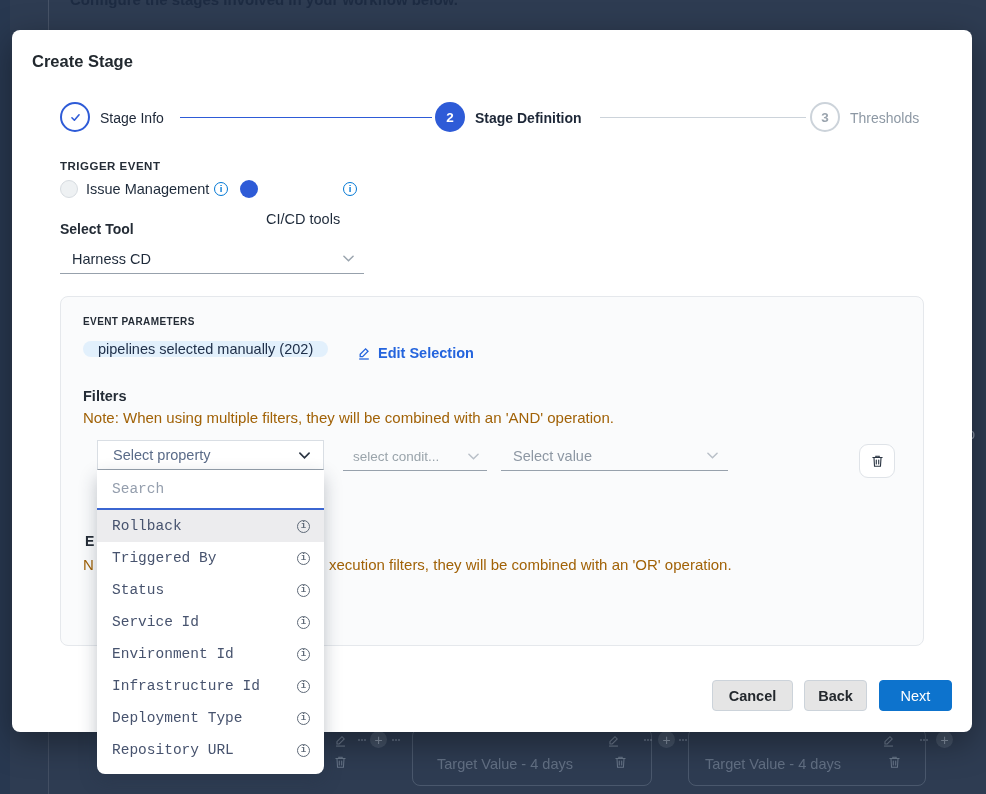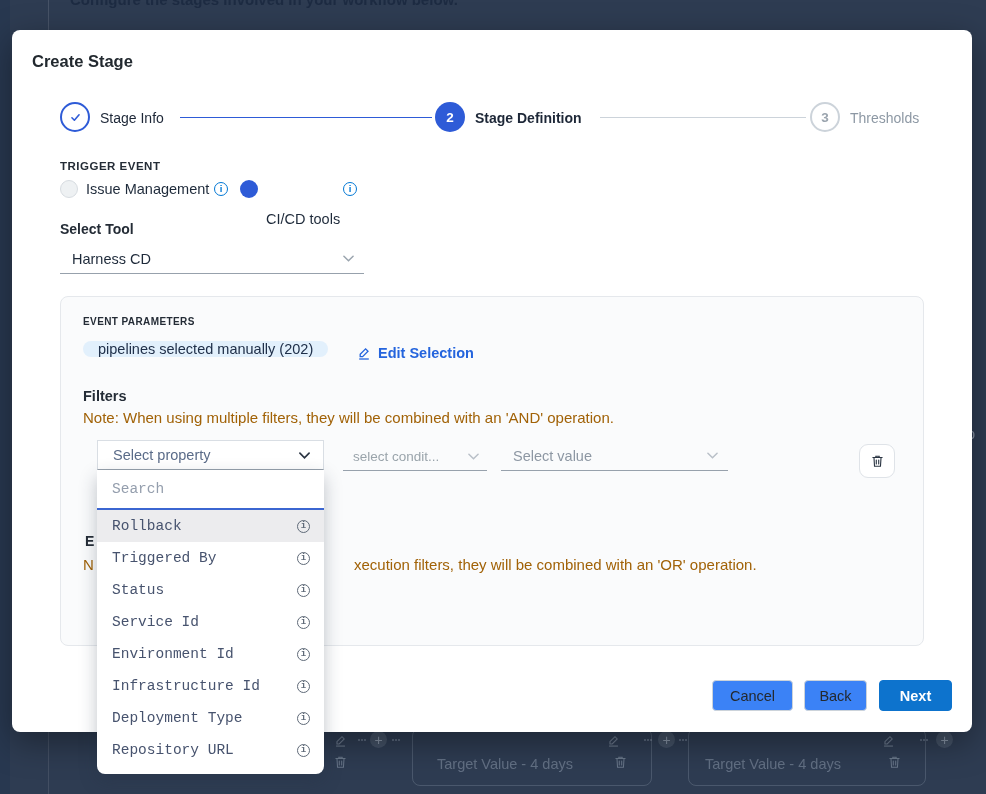--- a/index.html
+++ b/index.html
@@ -77,45 +77,45 @@
   .cond-select { left:282px; top:146px; width:144px; height:28px; padding:0 8px 0 10px; }
   .cond-select .sel-text { font-size:13.5px; color:#9aa4ab; }
   .value-select { left:440px; top:144px; width:227px; height:30px; padding:0 10px 0 12px; }
   .value-select .sel-text { font-size:14.5px; color:#8d97a3; }
   .trash-btn { position:absolute; left:798px; top:147px; width:36px; height:34px; border:1px solid #dfe3e8;
                border-radius:9px; background:#fff; display:flex; align-items:center; justify-content:center;
                color:#2a3442; cursor:pointer; }
   .trash-btn svg { width:13px; height:14px; }
   .exec-frag-e { position:absolute; left:24px; top:236px; font-size:14px; font-weight:700; color:#242c36; }
   .exec-frag-n { position:absolute; left:22px; top:259px; }
-  .exec-frag-rest { position:absolute; left:268px; top:259px;margin-left:25px; }
+  .exec-frag-rest { position:absolute; left:268px; top:259px; }
 
   
   .prop-select { left:85px; top:410px; width:227px; height:30px; padding:0 13px 0 15px;
                  background:#fff; border:1px solid #d9dee4; border-bottom-color:#97a1ac; z-index:30; }
   .prop-select .sel-text { font-size:14.5px; color:#5a6b88;text-align:right; }
   .dropdown { position:absolute; left:85px; top:440px; width:227px; height:304px; background:#fff;
               border-radius:0 0 8px 8px; box-shadow:0 7px 18px rgba(35,45,65,.28); z-index:30;font-family:Liberation Mono, monospace; }
   .search-wrap { height:40px; border-bottom:2px solid #3b66d1; }
   .search-wrap input { width:100%; height:37px; border:none; outline:none; padding:0 15px;
                        font-size:14.5px; color:#1e2a3a; font-family:inherit; background:transparent; }
   .search-wrap input::placeholder { color:#949ead; }
   .dd-item { height:32px; display:flex; align-items:center; justify-content:space-between;
              padding:0 14px 0 15px; cursor:pointer; }
   .dd-item.hl { background:#ececee; }
   .dd-item .dd-label { font-size:14.5px; color:#47536e; }
   .dd-item .info-icon { width:13px; height:13px; color:#5f6a78; border-width:1.2px; font-size:9px; }
 
   
   .btn { position:absolute; top:650px; height:31px; border-radius:4px; font-size:14.5px;
          display:flex; align-items:center; justify-content:center; cursor:pointer; font-family:inherit; }
-  .btn-ghost { background:#3b82f6; border:1px solid #ccd3da; color:#24292e; }
+  .btn-ghost { background:#e5e5e5; border:1px solid #ccd3da; color:#24292e;font-weight:bold; }
   .btn-cancel { left:700px; width:81px; }
   .btn-back { left:792px; width:63px; }
-  .btn-primary { left:867px; width:73px; background:#0d73cd; border:1px solid #0d73cd; color:#fff; font-weight:700; }
+  .btn-primary { left:867px; width:73px; background:#0d73cd; border:1px solid #0d73cd; color:#fff; font-weight:400; }
 </style>
 </head>
 <body>
 
 <div class="screen">
 
   <div class="bg-leftband"></div>
   <div class="bg-vline-top"></div>
   <div class="bg-vline-bottom"></div>
   <div class="bg-header">Configure the stages involved in your workflow below.</div>

